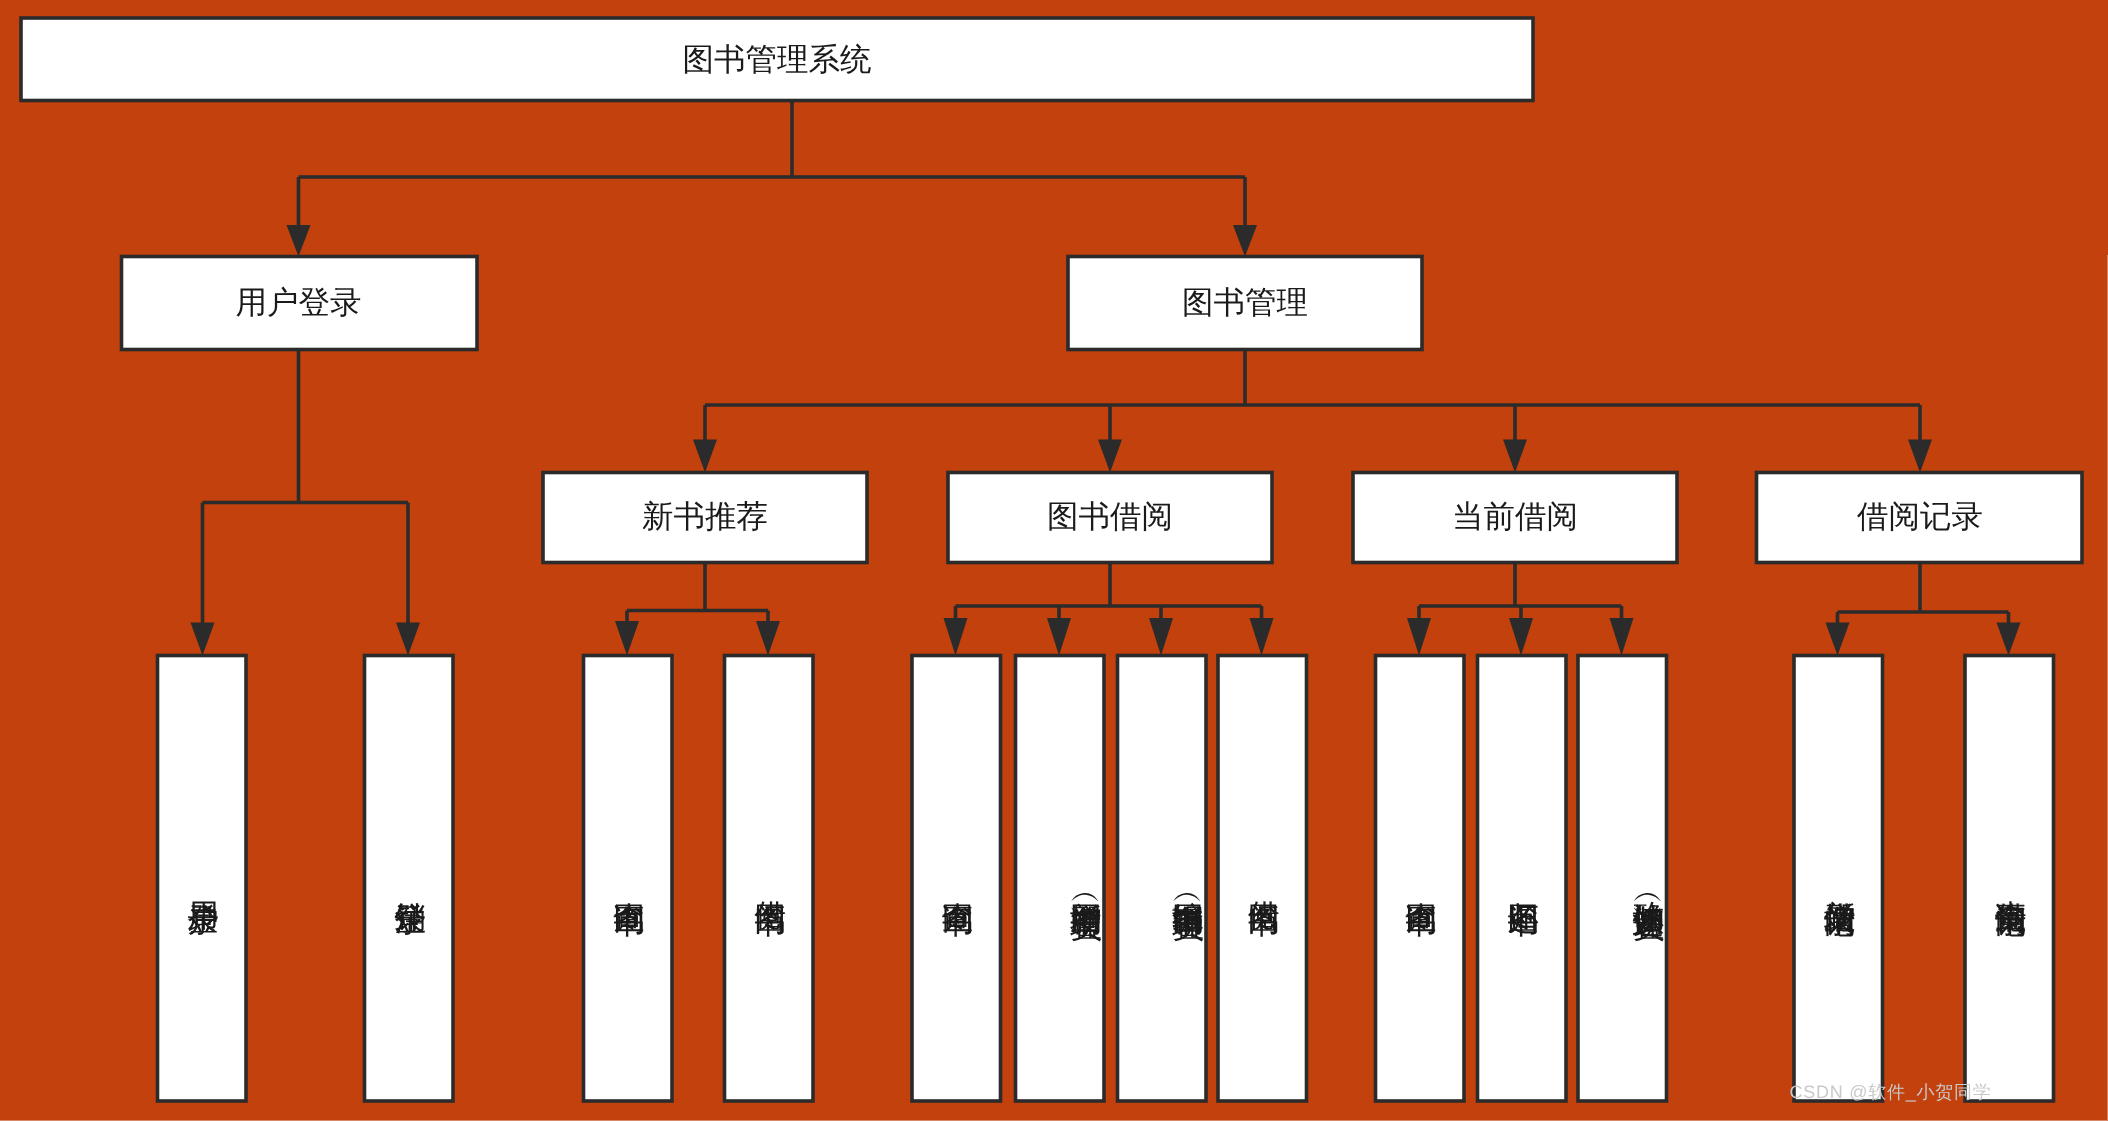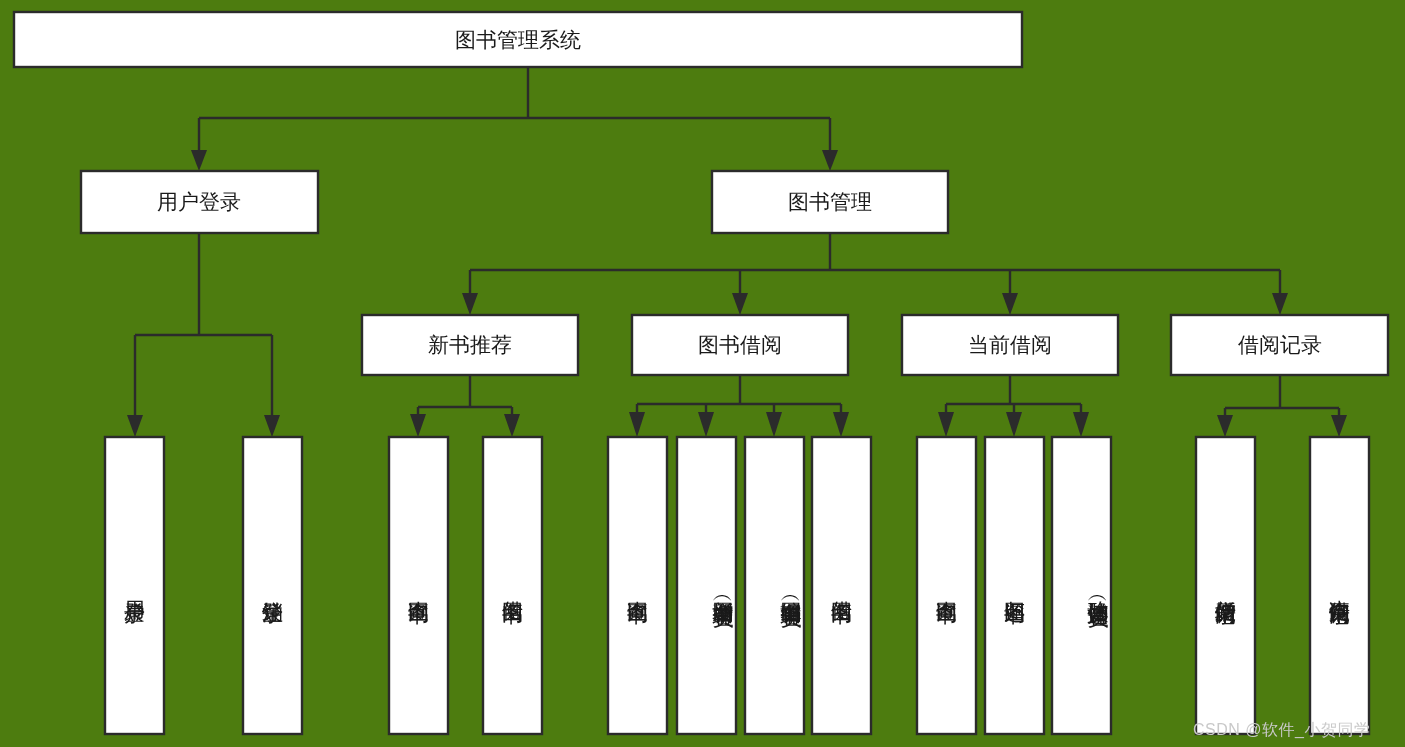--- a/index.html
+++ b/index.html
@@ -10,21 +10,21 @@
   body {
     width: 1405px;
     height: 747px;
     font-family: "Liberation Sans", "DejaVu Sans", sans-serif;
     overflow: hidden;
   }
   #diagram-root {
     position: relative;
     width: 1405px;
     height: 747px;
-    background: #4d7c0f;
+    background: #c2410c;
   }
   svg.diagram-canvas {
     position: absolute;
     top: 0;
     left: 0;
     width: 1405px;
     height: 747px;
   }
   .node-box {
     fill: #ffffff;
@@ -56,21 +56,21 @@
     color: #1a1a1a;
     writing-mode: vertical-rl;
     text-orientation: upright;
     letter-spacing: 1px;
     white-space: nowrap;
     pointer-events: none;
   }
   .watermark {
     position: absolute;
     font-family: "Liberation Sans", "DejaVu Sans", sans-serif;
-    font-size: 16px;
+    font-size: 12px;
     color: #c9c9c9;
     white-space: nowrap;
     letter-spacing: 0.5px;
   }
 </style>
 </head>
 <body>
 
 <div id="diagram-root">
 

